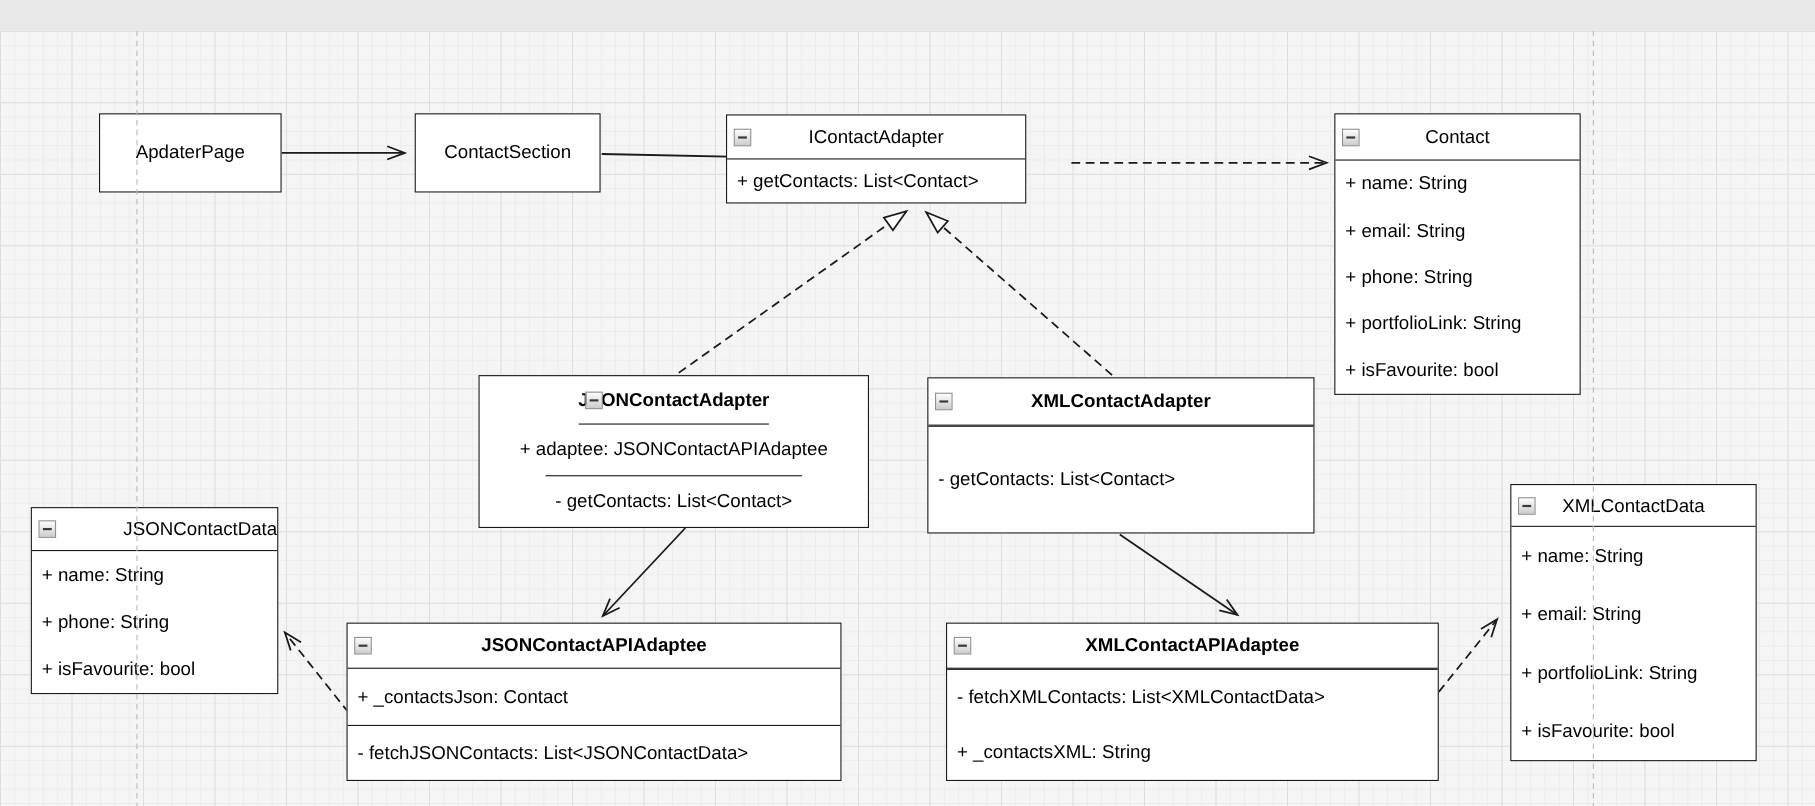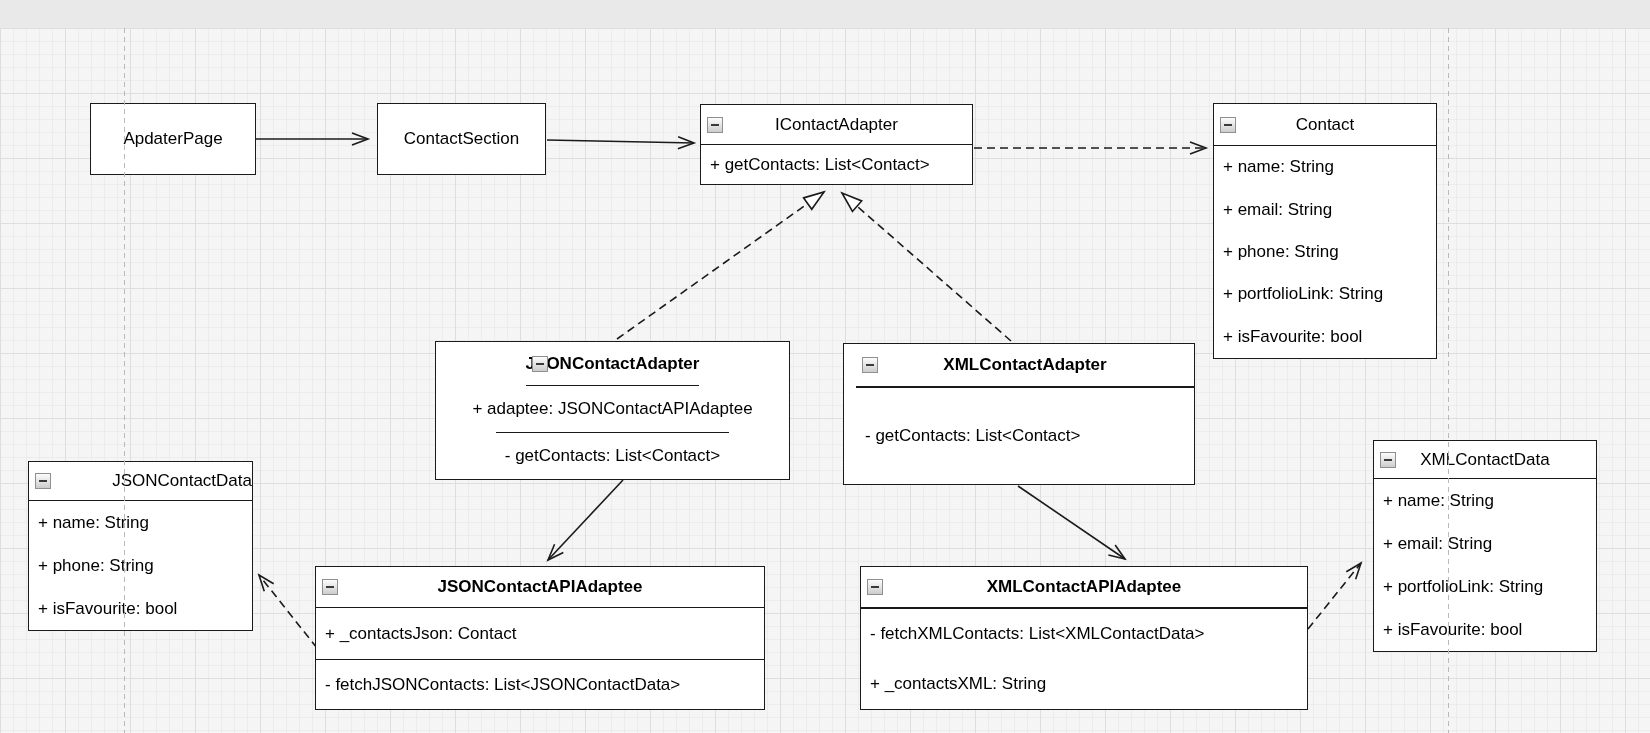--- a/index.html
+++ b/index.html
@@ -86,21 +86,21 @@
   </svg>
 
   <div class="node simple-box" style="left:90px;top:75px;width:166px;height:72px;">
     <span>ApdaterPage</span>
   </div>
 
   <div class="node simple-box" style="left:377px;top:75px;width:169px;height:72px;">
     <span>ContactSection</span>
   </div>
 
-  <div class="node" style="left:700px;top:76px;width:273px;height:81px;">
+  <div class="node" style="left:660px;top:76px;width:273px;height:81px;">
     <div class="title" style="height:40px;">
       <span class="collapse"></span>
       <span>IContactAdapter</span>
     </div>
     <div class="section grow">
       <div class="row">+ getContacts: List&lt;Contact&gt;</div>
     </div>
   </div>
 
   <div class="node" style="left:1213px;top:75px;width:224px;height:256px;">
@@ -123,21 +123,21 @@
       <span>JSONContactAdapter</span>
     </div>
     <div class="section" style="height:46px;">
       <div class="row">+ adaptee: JSONContactAPIAdaptee</div>
     </div>
     <div class="section sep grow">
       <div class="row">- getContacts: List&lt;Contact&gt;</div>
     </div>
   </div>
 
-  <div class="node" style="left:843px;top:315px;width:352px;height:142px;padding-left:12px;">
+  <div class="node" style="left:843px;top:315px;width:352px;height:142px;">
     <div class="title bold" style="height:43px;">
       <span class="collapse"></span>
       <span>XMLContactAdapter</span>
     </div>
     <div class="section sep grow">
       <div class="row">- getContacts: List&lt;Contact&gt;</div>
     </div>
   </div>
 
   <div class="node" style="left:28px;top:433px;width:225px;height:170px;">
@@ -145,21 +145,21 @@
       <span class="collapse"></span>
       <span>JSONContactData</span>
     </div>
     <div class="section grow">
       <div class="row">+ name: String</div>
       <div class="row">+ phone: String</div>
       <div class="row">+ isFavourite: bool</div>
     </div>
   </div>
 
-  <div class="node" style="left:1373px;top:412px;width:224px;height:212px;">
+  <div class="node" style="left:1373px;top:412px;width:224px;height:252px;">
     <div class="title" style="height:38px;">
       <span class="collapse"></span>
       <span>XMLContactData</span>
     </div>
     <div class="section grow">
       <div class="row">+ name: String</div>
       <div class="row">+ email: String</div>
       <div class="row">+ portfolioLink: String</div>
       <div class="row">+ isFavourite: bool</div>
     </div>

